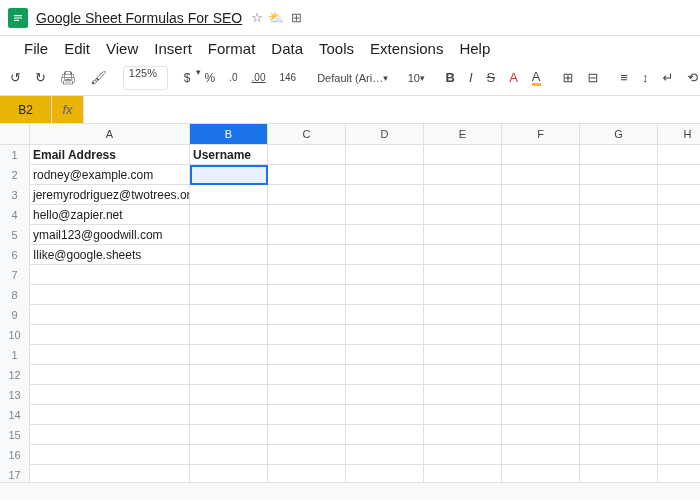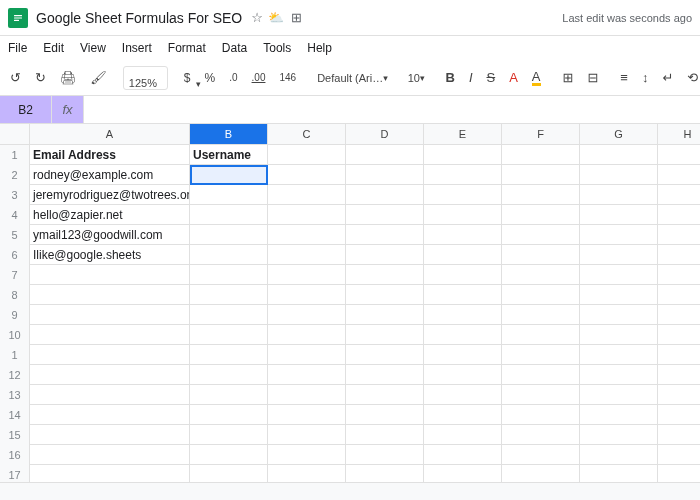--- a/index.html
+++ b/index.html
@@ -15,35 +15,35 @@
       border-bottom: 1px solid #e0e0e0;
     }
     #app-icon {
       width: 20px; height: 20px; margin-right: 8px;
       background: #0f9d58;
       border-radius: 2px;
       display: flex; align-items: center; justify-content: center;
       color: #fff; font-size: 10px; font-weight: bold; flex-shrink: 0;
     }
     #title-text {
-      font-size: 14px; color: #202124; font-weight: normal; margin-right: 6px;
+      font-size: 14px; color: #202124; font-weight: normal; margin-right: 6px; text-decoration: underline;
     }
     .title-icon { color: #5f6368; font-size: 13px; margin: 0 3px; cursor: pointer; }
     #last-edit {
       margin-left: auto; font-size: 11px; color: #5f6368;
     }
 
     
     #menubar {
       display: flex;
       align-items: center;
       height: 24px;
-      padding: 0 0;
+      padding: 0 16px;
       background: #fff;
-      font-size: 12px;
+      font-size: 15px;
       color: #202124;
     }
     .menu-item {
       padding: 0 8px;
       height: 100%;
       display: flex; align-items: center;
       cursor: pointer;
       border-radius: 3px;
     }
 
@@ -72,35 +72,35 @@
       height: 26px;
       border: 1px solid transparent;
       border-radius: 3px;
       font-size: 11px;
       color: #444;
       background: none;
       cursor: pointer;
       display: flex; align-items: center; padding: 0 4px; gap: 0;
     }
     .zoom-box {
-      display: flex; align-items: flex-end;
+      display: flex; align-items: flex-start;
       font-size: 11px; color: #444;
       border: 1px solid #e0e0e0; border-radius: 3px;
       height: 24px; padding: 0 5px; min-width: 45px;
       cursor: pointer;
       gap: 37px;
     }
 
     
     #formulabar {
       display: flex;
       align-items: center;
       height: 28px;
       border-bottom: 1px solid #e0e0e0;
-      background: #c4b5fd;
+      background: #eab308;
     }
     #cell-ref {
       width: 52px;
       height: 100%;
       border-right: 1px solid #e0e0e0;
       display: flex; align-items: center; justify-content: center;
       font-size: 12px; color: #202124;
     }
     #fx-icon {
       width: 32px; height: 100%;
@@ -216,31 +216,31 @@
       <rect width="14" height="14" rx="1" fill="#0f9d58"></rect>
       <rect x="3" y="4" width="8" height="1.2" rx="0.3" fill="white"></rect>
       <rect x="3" y="6.4" width="8" height="1.2" rx="0.3" fill="white"></rect>
       <rect x="3" y="8.8" width="5" height="1.2" rx="0.3" fill="white"></rect>
     </svg>
   </div>
   <span id="title-text">Google Sheet Formulas For SEO</span>
   <span class="title-icon">☆</span>
   <span class="title-icon">⛅</span>
   <span class="title-icon">⊞</span>
-  <span id="last-edit">Last edit was seconds ago</span>
 </div>
 
 <div id="menubar">
   <div class="menu-item">File</div>
   <div class="menu-item">Edit</div>
   <div class="menu-item">View</div>
   <div class="menu-item">Insert</div>
   <div class="menu-item">Format</div>
   <div class="menu-item">Data</div>
   <div class="menu-item">Tools</div>
+  <div class="menu-item">Extensions</div>
   <div class="menu-item">Help</div>
 </div>
 
 <div id="toolbar">
   <button class="tb-btn">↺</button>
   <button class="tb-btn">↻</button>
   <button class="tb-btn">🖨</button>
   <button class="tb-btn">🖌</button>
   <div class="tb-sep"></div>
   <div class="zoom-box">

